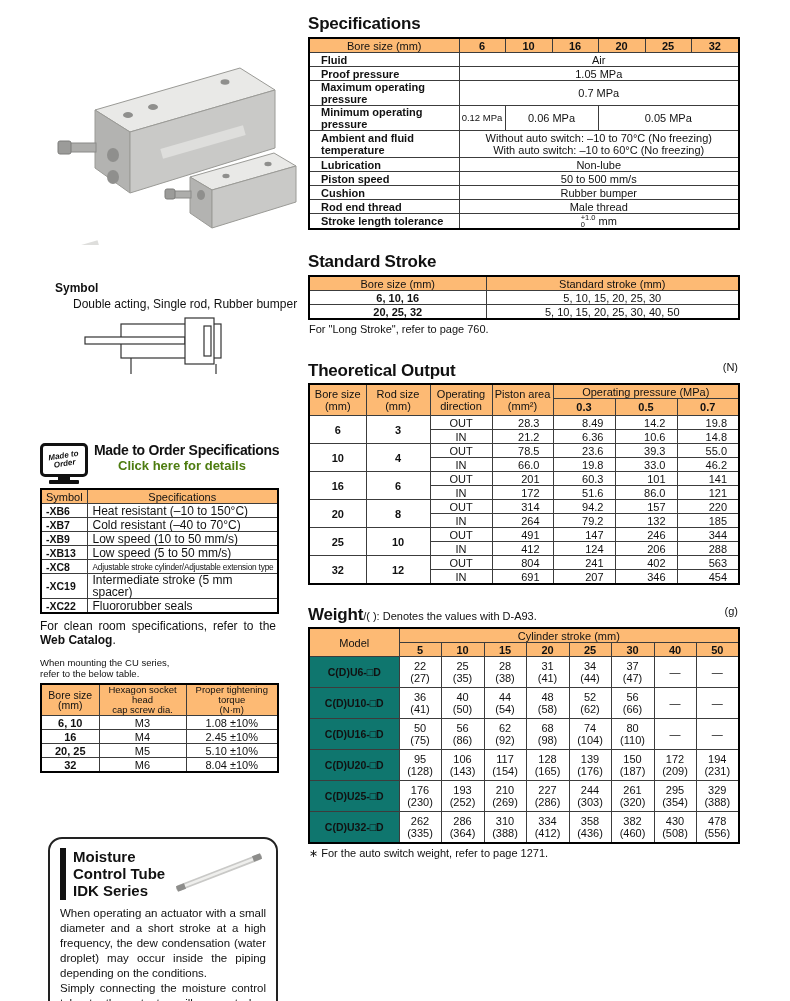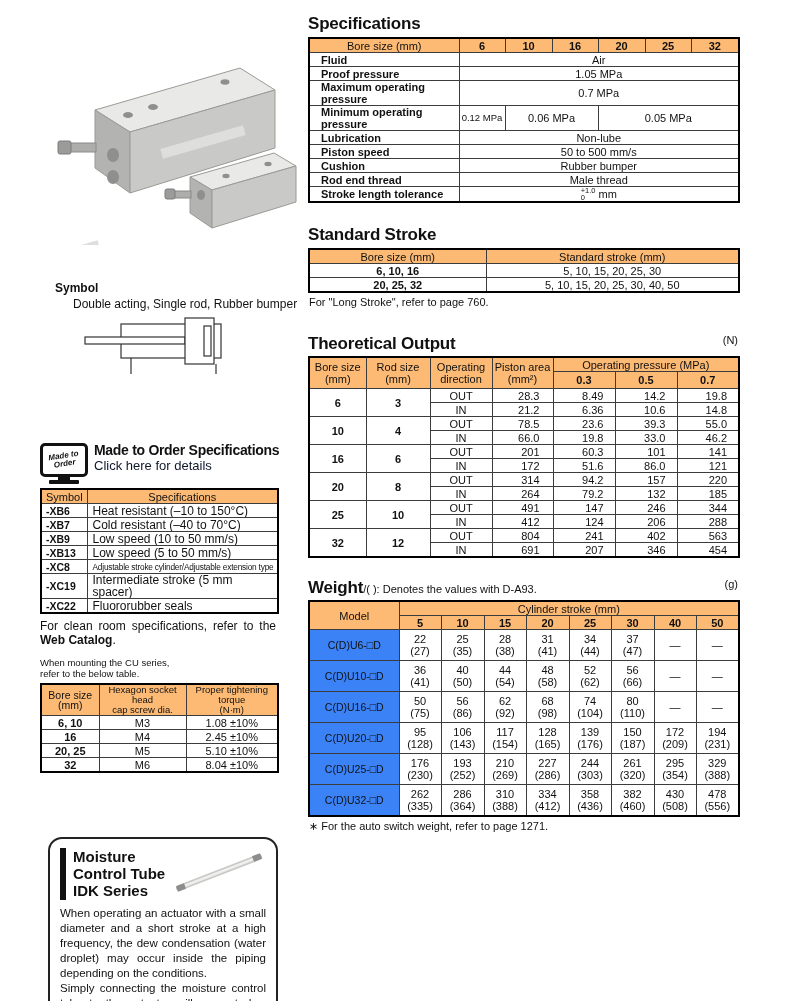--- a/index.html
+++ b/index.html
@@ -24,35 +24,35 @@
   
   .tolstack{display:inline-flex;flex-direction:column;font-size:7.5px;line-height:7px;
             vertical-align:middle;text-align:left;}
   .tolunit{margin-left:3px;vertical-align:middle;}
   
   .right-col{position:absolute;left:308px;top:14px;width:430px;}
   .left-col{position:absolute;left:40px;top:35px;width:262px;height:960px;}
   .left-col > div{position:absolute;}
   
   .wv{height:30px;line-height:12px;white-space:pre-line;}
-  .model{background:#3b82f6;font-weight:normal;font-size:10.5px;}
+  .model{background:#0f766e;font-weight:bold;font-size:10.5px;}
   
   .symbol-sec{top:246px;left:15px;}
   .symbol-title{font-size:12px;font-weight:bold;}
   .symbol-sub{font-size:12px;margin:2px 0 6px 18px;}
   
   .mto-sec{top:408px;left:0;width:240px;}
   .mto-head{display:flex;gap:6px;align-items:flex-start;}
   .mto-icon{width:48px;flex:none;}
   .mto-screen{border:3px solid #111;border-radius:5px;height:28px;display:flex;align-items:center;justify-content:center;background:#fff;}
   .mto-text{font-style:italic;font-weight:bold;font-size:8px;line-height:8px;transform:rotate(-9deg);text-align:center;white-space:pre-line;}
   .mto-stand{width:12px;height:3px;background:#111;margin:0 auto;}
   .mto-base{width:30px;height:4px;background:#111;margin:0 auto;border-radius:1px;}
   .mto-title{font-size:14px;font-weight:bold;letter-spacing:-0.3px;line-height:15px;}
-  .mto-link{font-size:13px;font-weight:normal;color:#0f172a;cursor:pointer;line-height:16px;}
+  .mto-link{font-size:13px;font-weight:bold;color:#4d7c0f;cursor:pointer;line-height:16px;margin-left:24px;}
   .mto-note{font-size:12px;text-align:justify;margin:5px 0 0 0;width:236px;line-height:14px;}
   .sym{ text-align:left;padding-left:4px;font-weight:bold;font-size:10.5px;}
   .spc{text-align:left;padding-left:5px;font-size:12px;}
   .xc8{font-size:8.3px;letter-spacing:-0.2px;}
   
   .torque-sec{top:620px;left:0;width:240px;}
   .tq-head{display:flex;align-items:flex-start;gap:4px;margin-bottom:4px;}
   .tq-title{font-size:16px;font-weight:bold;letter-spacing:-0.3px;}
   .tq-note{font-size:9.5px;line-height:11px;white-space:pre-line;padding-top:2px;}
   .tq-h{font-size:9.5px;white-space:pre-line;line-height:10px;height:26px;}
@@ -271,20 +271,25 @@
             <td class="lbl">Maximum operating pressure</td>
             <td colspan="6">0.7 MPa</td>
           </tr>
       <tr>
         <td class="lbl">Minimum operating pressure</td>
         <td class="sm">0.12 MPa</td>
         <td colspan="2">0.06 MPa</td>
         <td colspan="3">0.05 MPa</td>
       </tr>
       <tr>
+            <td class="lbl h2r">Ambient and fluid temperature</td>
+            <td colspan="6" class="pre h2r">Without auto switch: –10 to 70°C (No freezing)
+With auto switch: –10 to 60°C (No freezing)</td>
+          </tr>
+      <tr>
             <td class="lbl">Lubrication</td>
             <td colspan="6">Non-lube</td>
           </tr>
       <tr>
             <td class="lbl">Piston speed</td>
             <td colspan="6">50 to 500 mm/s</td>
           </tr>
       <tr>
             <td class="lbl">Cushion</td>
             <td colspan="6">Rubber bumper</td>

